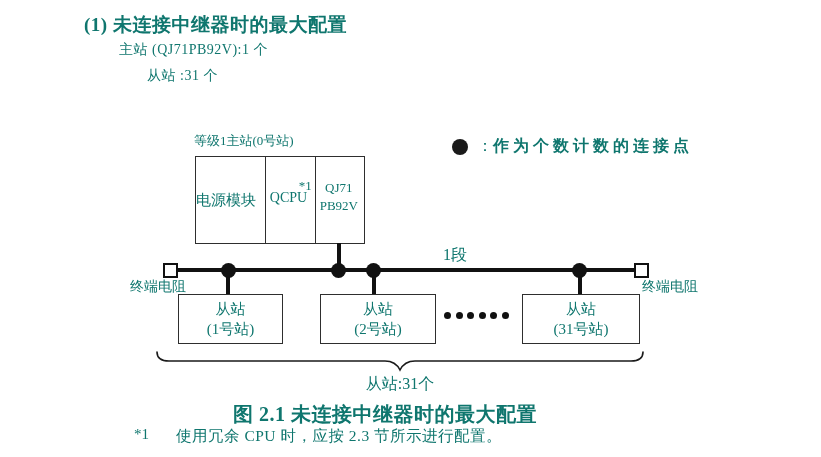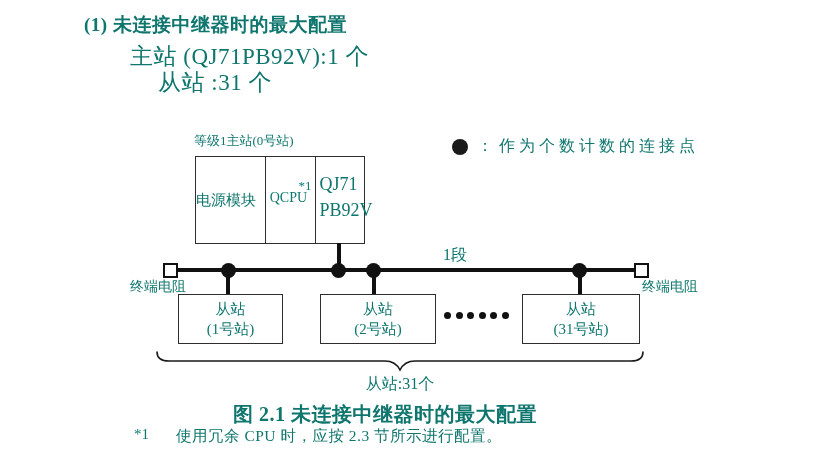--- a/index.html
+++ b/index.html
@@ -5,45 +5,45 @@
   html,body{margin:0;padding:0;background:#ffffff;}
   .canvas{
     position:relative;width:821px;height:457px;background:#ffffff;
     font-family:"Liberation Serif","DejaVu Serif",serif;color:#0f766e;
     overflow:hidden;
   }
   .abs{position:absolute;}
 
   
   .heading{left:84px;top:12px;font-size:19px;font-weight:bold;letter-spacing:0.5px;}
-  .subline{left:130px;font-size:23px;letter-spacing:0.5px;}
+  .subline{left:119px;font-size:14px;letter-spacing:0.5px;}
   .subline.l1{top:41px;}
   .subline.l2{top:67px;margin-left:28px;}
 
   
   .master-label{left:194px;top:132px;font-size:13px;}
   .master-box{
     left:195px;top:156px;width:170px;height:88px;
     border:1.5px solid #2e2e2e;box-sizing:border-box;
     display:flex;flex-direction:row;
   }
   .mcell{box-sizing:border-box;position:relative;font-size:15px;}
   .mcell + .mcell{border-left:1.4px solid #2e2e2e;}
   .cell-psu{width:69px;display:flex;align-items:center;justify-content:flex-start;}
   .cell-cpu{width:50px;}
   .cell-cpu .note{position:absolute;top:21px;right:3px;font-size:13px;}
   .cell-cpu .cpu-name{position:absolute;left:4px;top:33px;font-size:14px;}
   .cell-pb{width:49.5px;display:flex;align-items:center;}
-  .cell-pb .pre{white-space:pre-line;font-size:18px;line-height:26px;padding-left:4px;margin-top:-6px;}
+  .cell-pb .pre{white-space:pre-line;font-size:13px;line-height:18px;padding-left:4px;margin-top:-6px;text-align:center;}
 
   
   .legend{left:452px;top:136px;display:flex;align-items:center;font-size:16px;}
   .legend-dot{width:16px;height:16px;border-radius:50%;background:#1a1a1a;display:inline-block;}
   .legend-sep{margin-left:9px;}
-  .legend-text{margin-left:6px;letter-spacing:4px;}
+  .legend-text{letter-spacing:4px;font-weight:bold;}
 
   
   .segment-label{left:443px;top:245px;font-size:16px;}
   .busline{left:177px;top:268px;width:458px;height:4px;background:#111;}
   .term-sq{width:11px;height:11px;background:#fff;border:2px solid #111;top:263px;}
   .term-sq.left{left:163px;}
   .term-sq.right{left:634px;}
   .term-label{font-size:14px;top:278px;}
   .term-label.left{left:130px;}
   .term-label.right{left:642px;}

